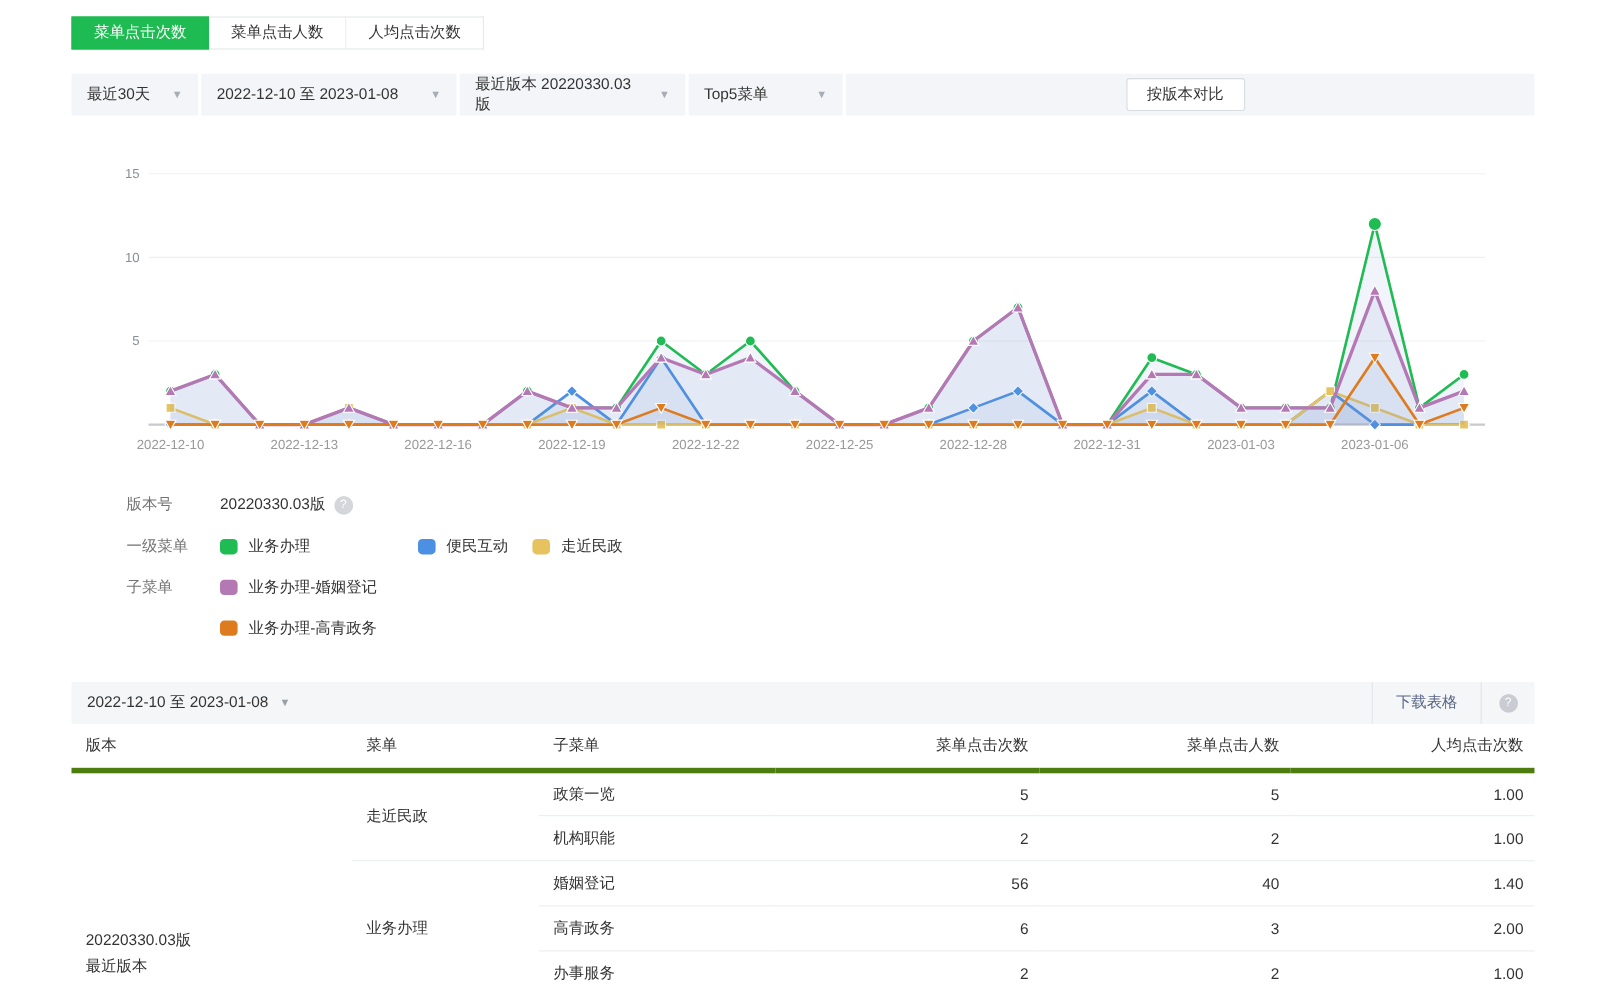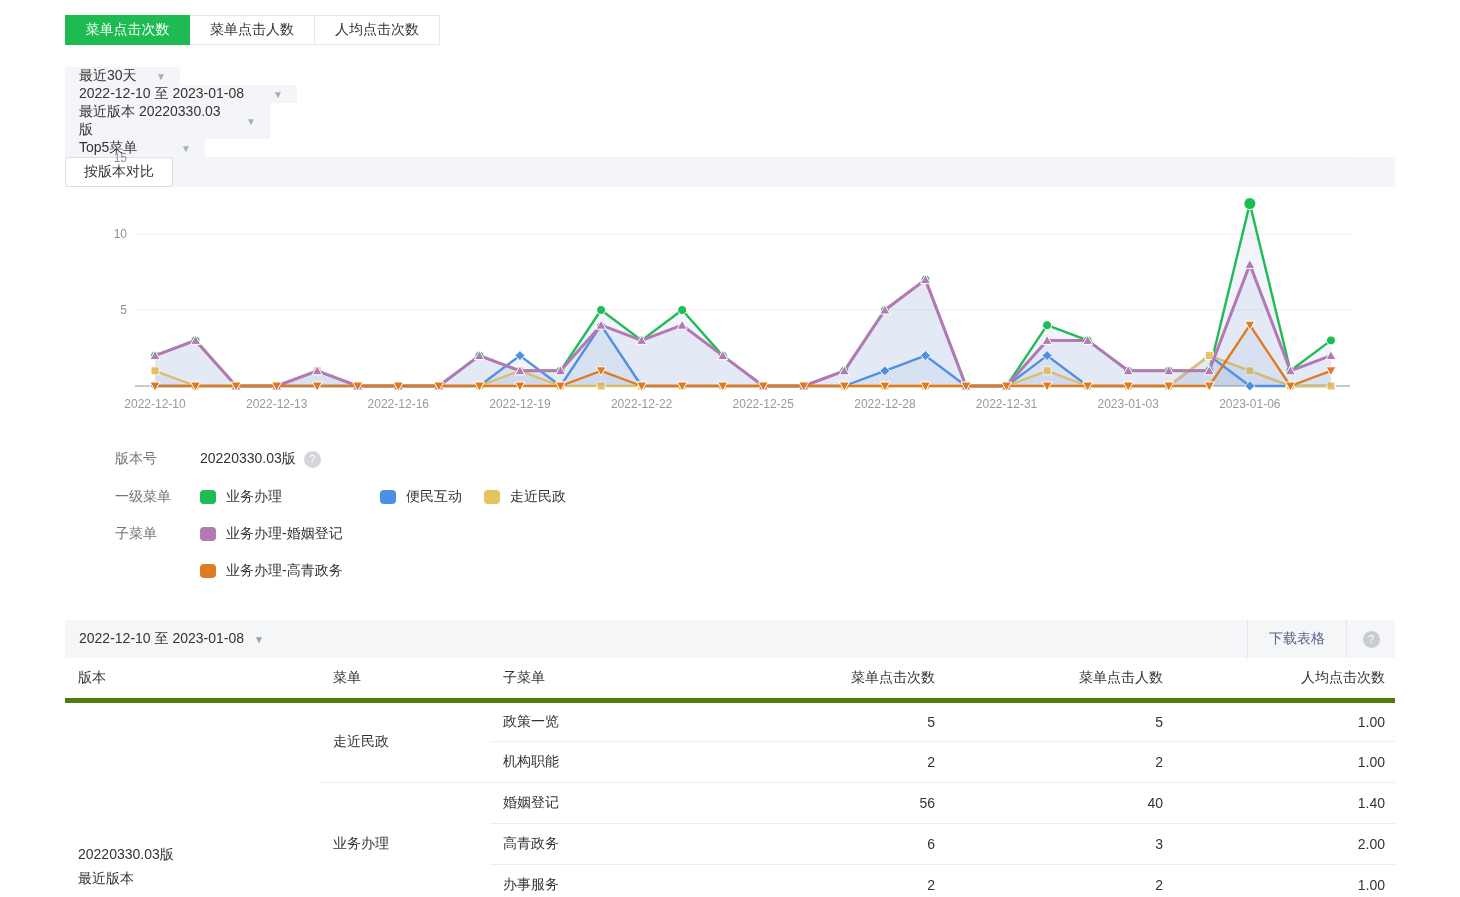--- a/index.html
+++ b/index.html
@@ -8,24 +8,24 @@
 
   
   .tab-bar { position:absolute; left:65px; top:15px; display:flex; }
   .tab { display:inline-flex; align-items:center; justify-content:center;
          width:125px; height:30px; font-size:14px; background:#fff;
          border:1px solid #e6e8eb; color:#333; cursor:pointer; }
   .tab + .tab { border-left:none; }
   .tab.active { background:#1DBB51; border-color:#1DBB51; color:#fff; }
 
   
-  .filter-bar { position:absolute; left:65px; top:67px; width:1330px; height:38px; display:flex;flex-direction:column; }
+  .filter-bar { position:absolute; left:65px; top:67px; width:1330px; height:38px; display:flex; }
   .filter-seg { background:#f4f5f8; display:flex; align-items:center; justify-content:space-between;
                 padding:0 14px; margin-right:3px; font-size:14px; color:#333; cursor:pointer; }
-  .filter-fill { flex:1; background:#f4f5f8; display:flex; align-items:center; justify-content:flex-start; }
+  .filter-fill { flex:1; background:#f4f5f8; display:flex; align-items:center; justify-content:center; }
   .caret { font-size:10px; color:#a8acb4; margin-left:12px; }
   .compare-btn { height:30px; padding:0 18px; background:#fff; border:1px solid #d9dce1;
                  border-radius:3px; font-size:14px; color:#333; margin-right:9px; cursor:pointer;
                  display:flex; align-items:center; }
 
   
   .chart-svg { position:absolute; left:65px; top:140px; }
   .chart-svg text { font-family:"Liberation Sans","DejaVu Sans",sans-serif; }
 
   

